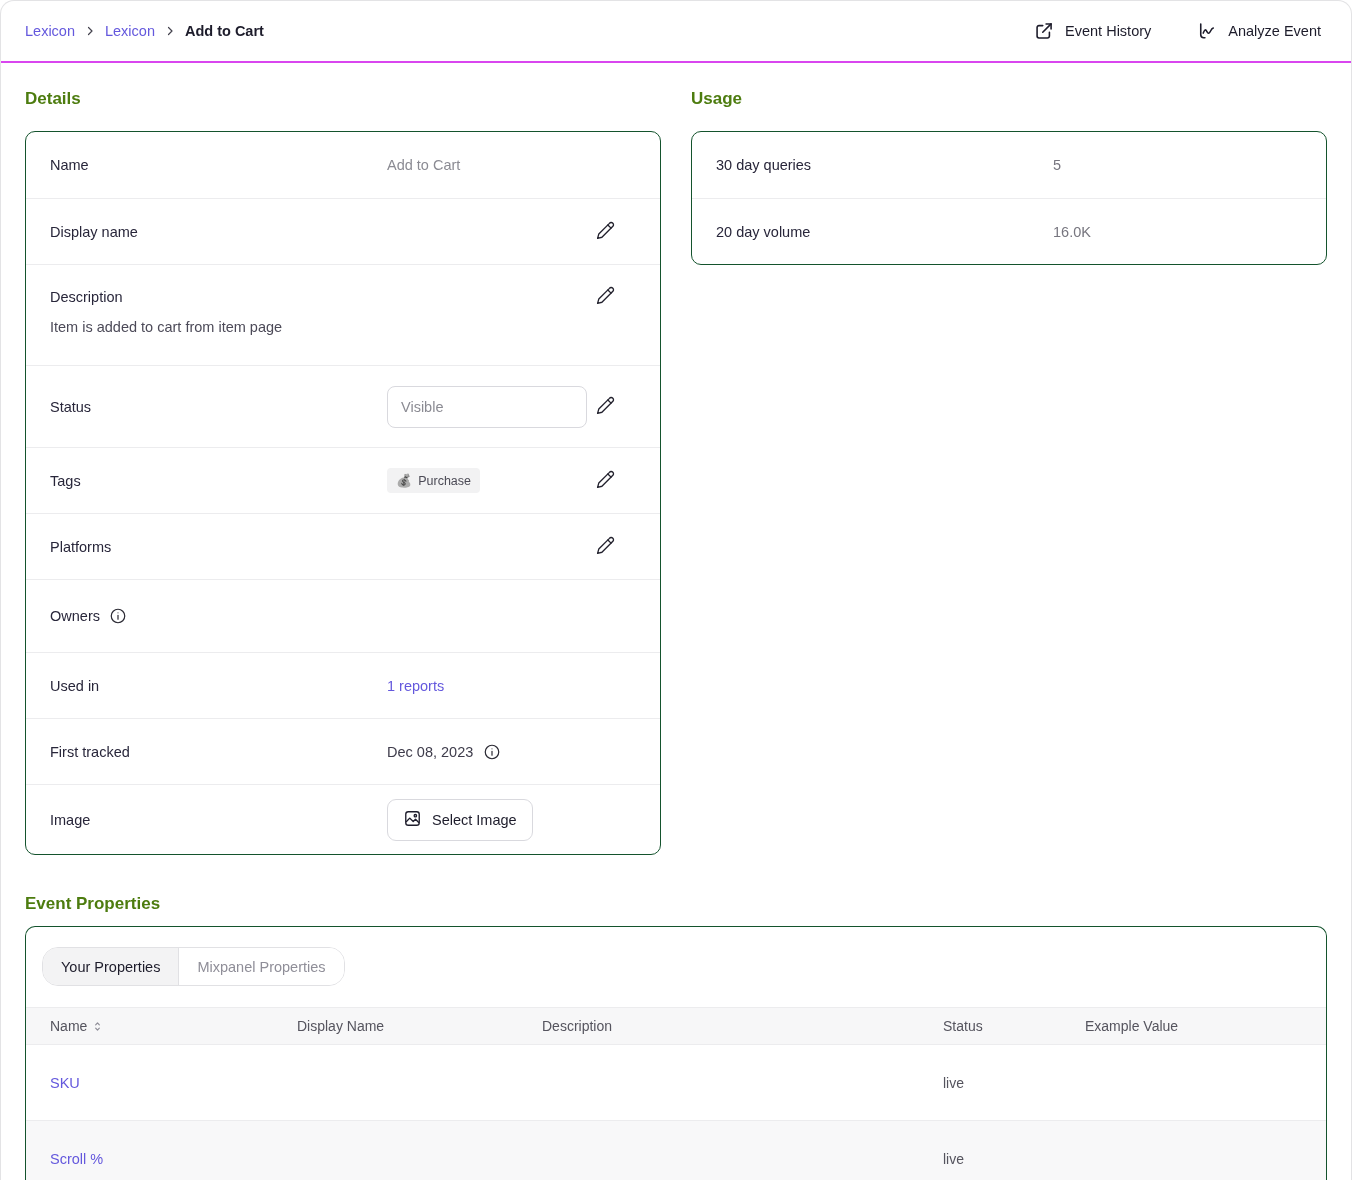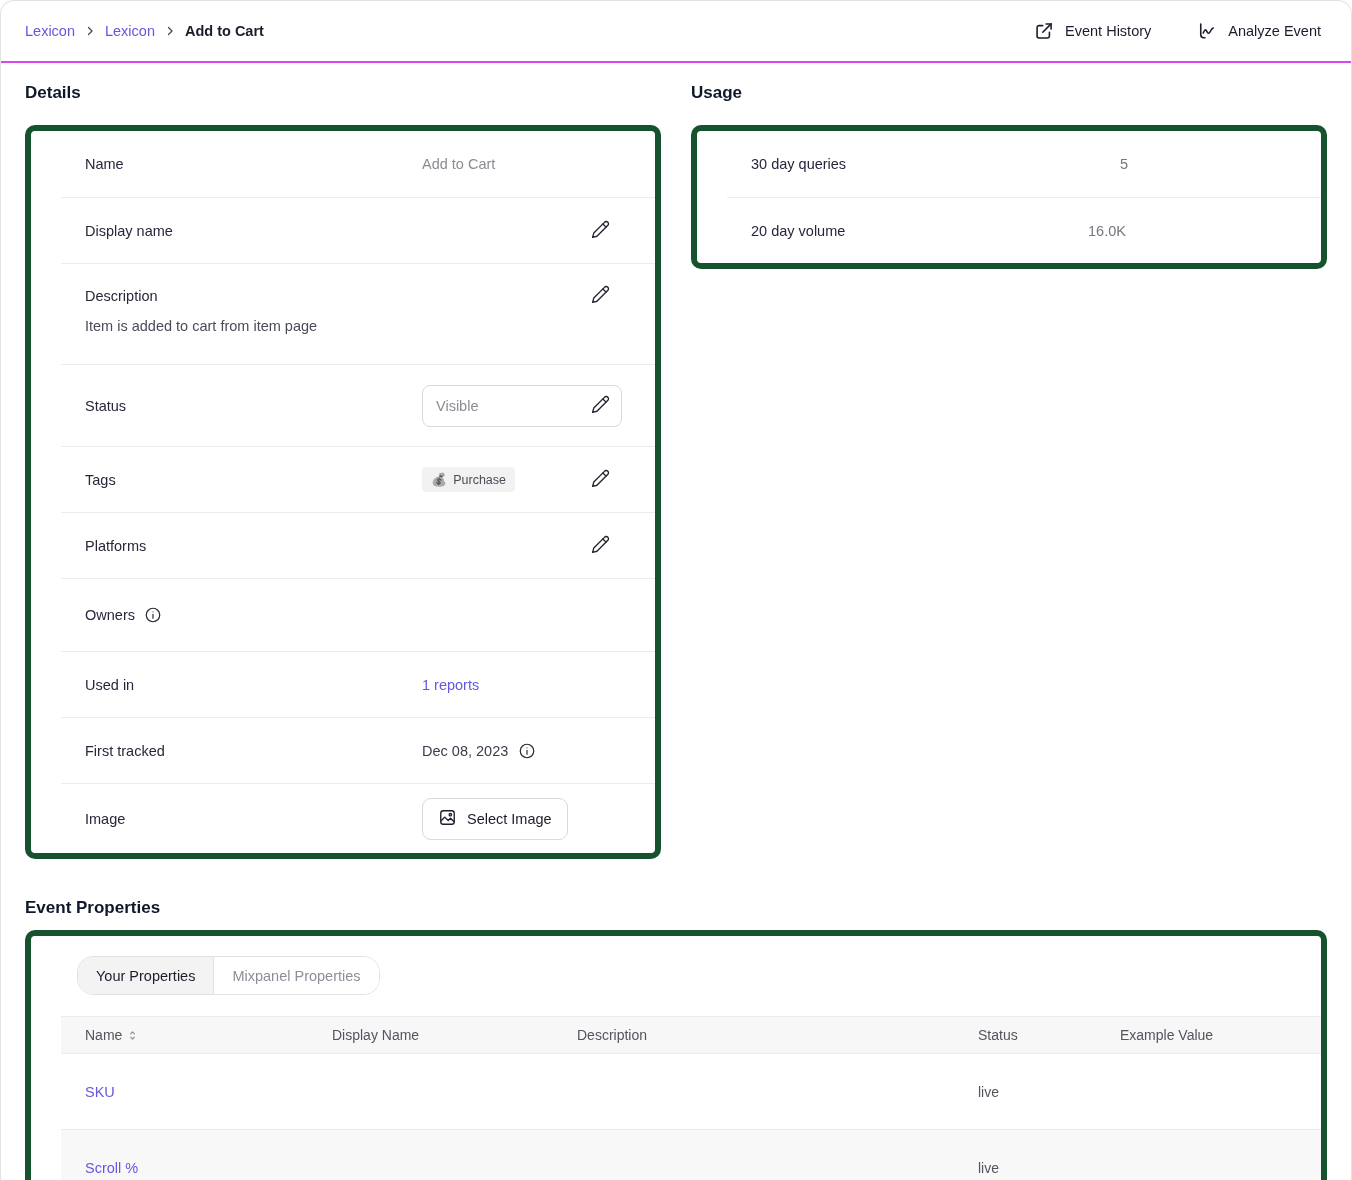--- a/index.html
+++ b/index.html
@@ -38,22 +38,22 @@
     background: none; border: none; padding: 0; cursor: pointer;
     font: inherit; font-size: 14.5px; font-weight: 500; color: #1d1c2b;
   }
   .action-btn svg { display: block; }
 
   
   main { padding: 0 24px; }
   .columns { display: flex; gap: 30px; align-items: flex-start; }
   .col-left { width: 636px; flex-shrink: 0; }
   .col-right { flex: 1; }
-  .section-title { font-size: 17px; font-weight: 700; color: #0f172a; margin: 20px 0 0; }
-  .card { border: 6px solid #14532d; border-radius: 10px; margin-top: 22px; background: #fff; overflow: hidden; padding-left: 30px; }
+  .section-title { font-size: 17px; font-weight: 700; color: #4d7c0f; margin: 26px 0 0; }
+  .card { border: 1px solid #14532d; border-radius: 10px; margin-top: 22px; background: #fff; overflow: hidden; }
 
   
   .d-row {
     display: flex; align-items: center;
     min-height: 66px;
     padding: 0 45px 0 24px;
     border-top: 1px solid #ececee;
   }
   .d-row:first-child { border-top: none; }
   .d-label {
@@ -99,21 +99,21 @@
   .info-icon { color: #2a2933; display: flex; }
   .d-row-image { min-height: 70px; }
   .select-image-btn { height: 42px; }
 
   
   .u-row {
     display: flex; align-items: center;
     min-height: 66px; padding: 0 24px;
     border-top: 1px solid #ececee;
   }
-  .u-row:first-child { border-top: none; gap: 32px; }
+  .u-row:first-child { border-top: none; }
   .u-label { width: 337px; flex-shrink: 0; font-size: 14.5px; font-weight: 500; color: #28263a; }
   .u-value { color: #77767f; font-size: 14.5px; }
 
   
   .event-props .section-title { margin-top: 39px; }
   .props-card { margin-top: 12px; border-radius: 10px 10px 0 0; border-bottom: none; }
   .tabs-wrap { padding: 20px 16px 21px; }
   .tabs { display: inline-flex; border: 1px solid #e1e1e4; border-radius: 16px; overflow: hidden; align-items: center; }
   .tab {
     height: 37px; display: flex; align-items: center;

